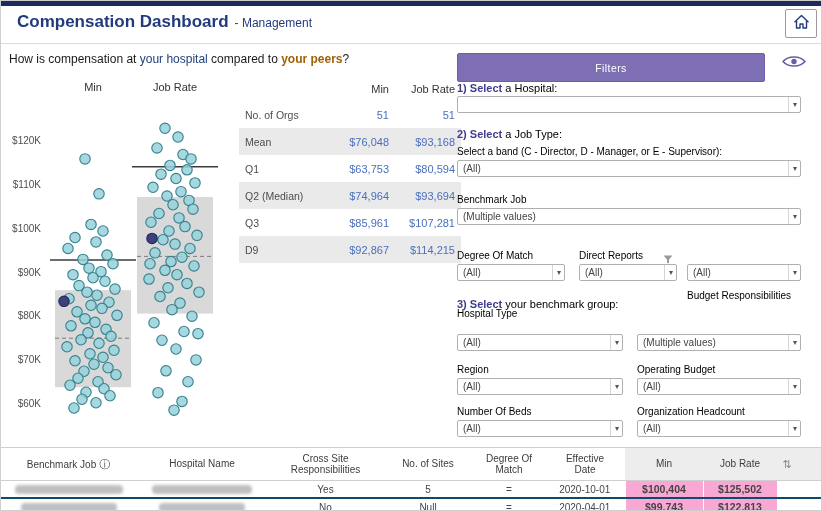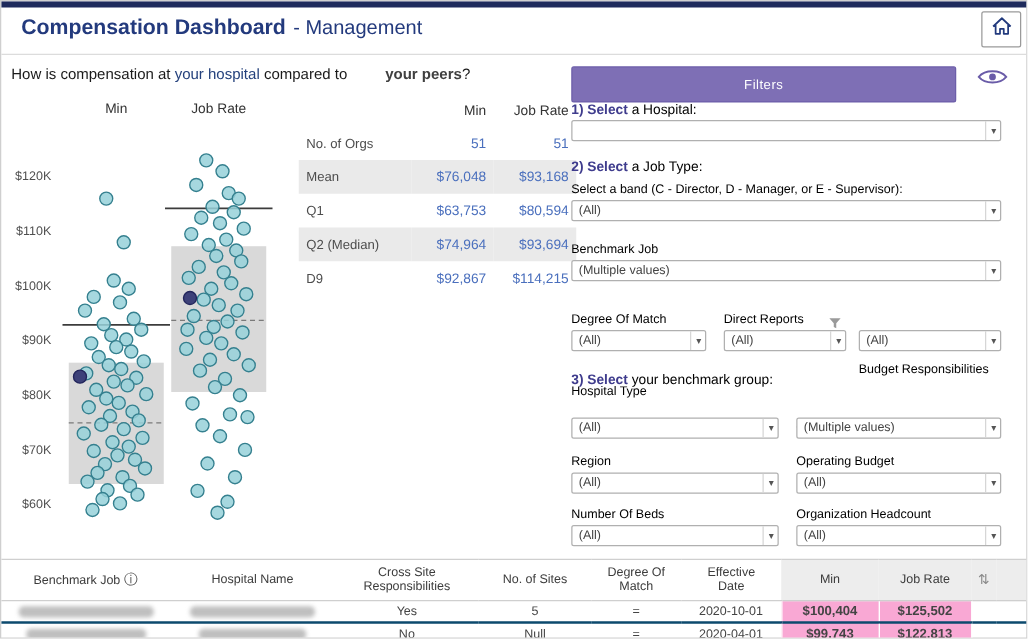--- a/index.html
+++ b/index.html
@@ -3,28 +3,28 @@
 <meta charset="utf-8">
 <style>
   html,body{margin:0;padding:0;background:#fff;font-family:"Liberation Sans",sans-serif;}
   #app{position:relative;width:822px;height:511px;background:#ffffff;overflow:hidden;border:1px solid #cfcfcf;box-sizing:border-box;}
   .abs{position:absolute;}
 
   
   .top-strip{left:0;top:0;width:822px;height:5px;background:#1e2a5c;}
   .hdr-title{left:16px;top:11px;font-size:17px;color:#233a7d;white-space:nowrap;}
   .hdr-title .main{font-weight:bold;text-align:right;}
-  .hdr-title .sub{font-weight:400;font-size:16px;margin-left:6px;}
+  .hdr-title .sub{font-weight:400;font-size:12px;margin-left:6px;}
   .home-btn{left:784px;top:8px;width:30px;height:27px;border:1px solid #9a9a9a;border-radius:2px;background:#fff;display:flex;align-items:center;justify-content:center;cursor:pointer;}
   .hdr-line{left:0;top:42px;width:822px;height:1px;background:#dcdcdc;}
 
   
   .question{left:8px;top:51px;font-size:12px;color:#1a1a1a;white-space:nowrap;}
   .q-hospital{font-weight:normal;color:#24417c;}
-  .q-peers{font-weight:bold;color:#404040;margin-left:27px;}
+  .q-peers{font-weight:bold;color:#a16207;}
 
   
   .chart{left:4px;top:72px;width:232px;height:380px;}
   .col-label{position:absolute;top:8px;width:60px;text-align:center;font-size:11px;color:#333;}
   #chart-svg{position:absolute;left:0;top:26px;}
 
   
   .stats-wrap{left:238px;top:80px;width:222px;}
   table.stats{border-collapse:collapse;width:222px;font-size:11px;}
   table.stats th{font-weight:400;color:#333;font-size:11px;text-align:right;padding:2px 6px 6px 2px;}
@@ -230,20 +230,25 @@
             <td>Q1</td>
             <td class="val">$63,753</td>
             <td class="val">$80,594</td>
           </tr>
         <tr>
             <td>Q2 (Median)</td>
             <td class="val">$74,964</td>
             <td class="val">$93,694</td>
           </tr>
         <tr>
+            <td>Q3</td>
+            <td class="val">$85,961</td>
+            <td class="val">$107,281</td>
+          </tr>
+        <tr>
             <td>D9</td>
             <td class="val">$92,867</td>
             <td class="val">$114,215</td>
           </tr>
       </tbody>
     </table>
   </div>
 
   <div class="abs fpanel">
     <div class="fbar">Filters</div>

